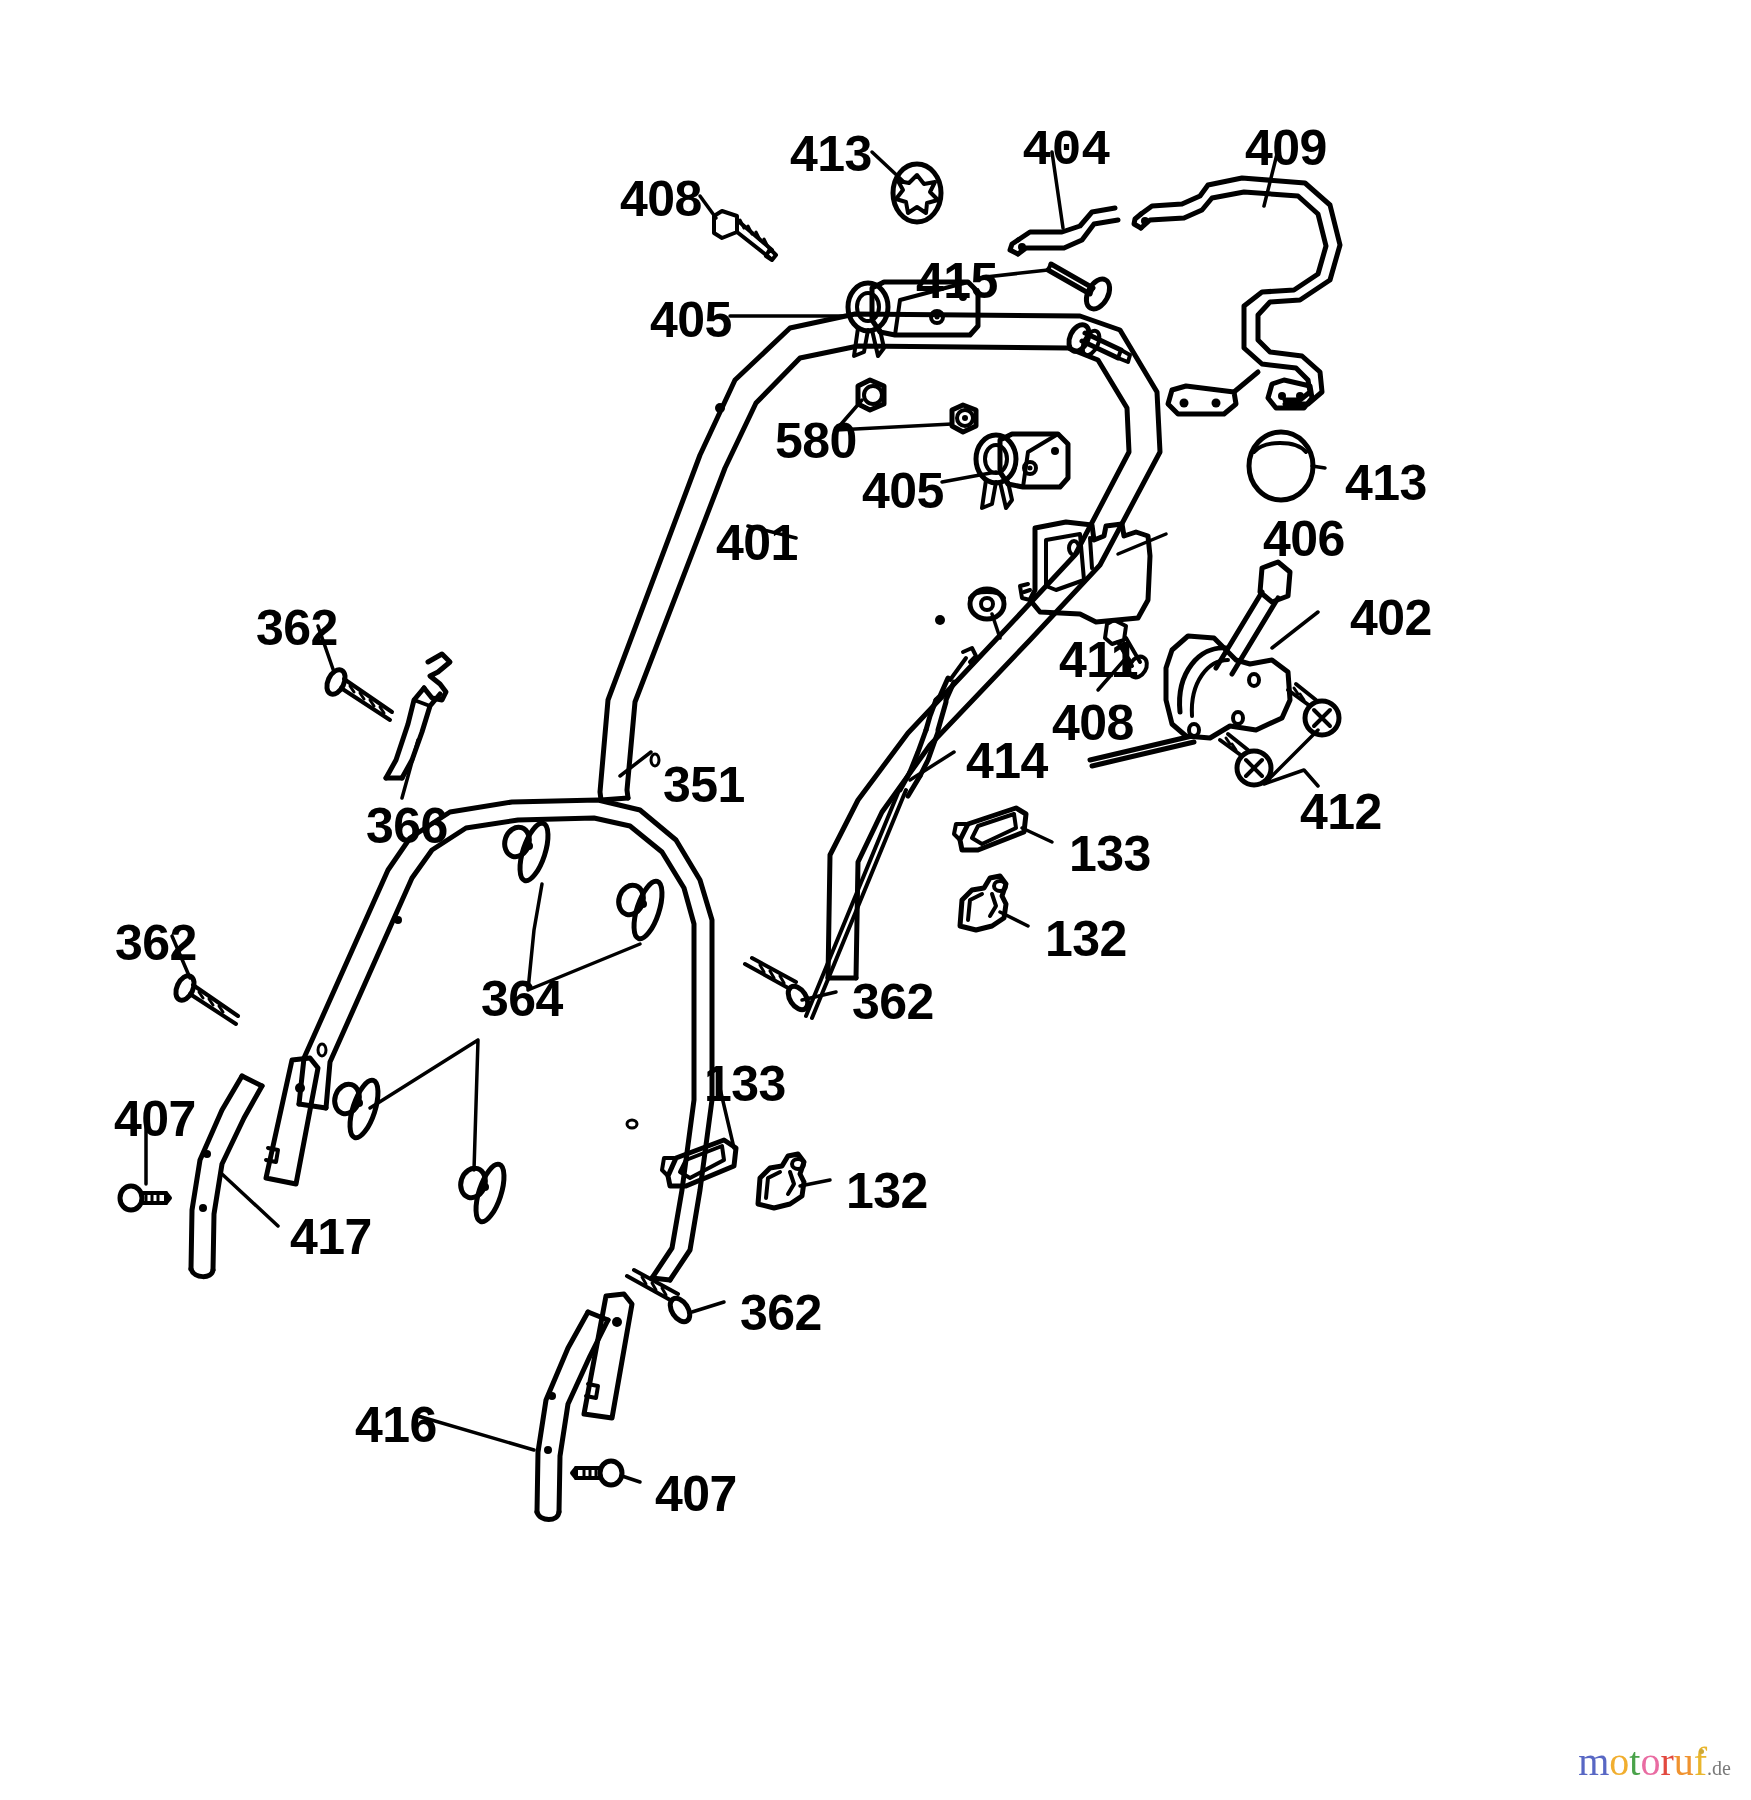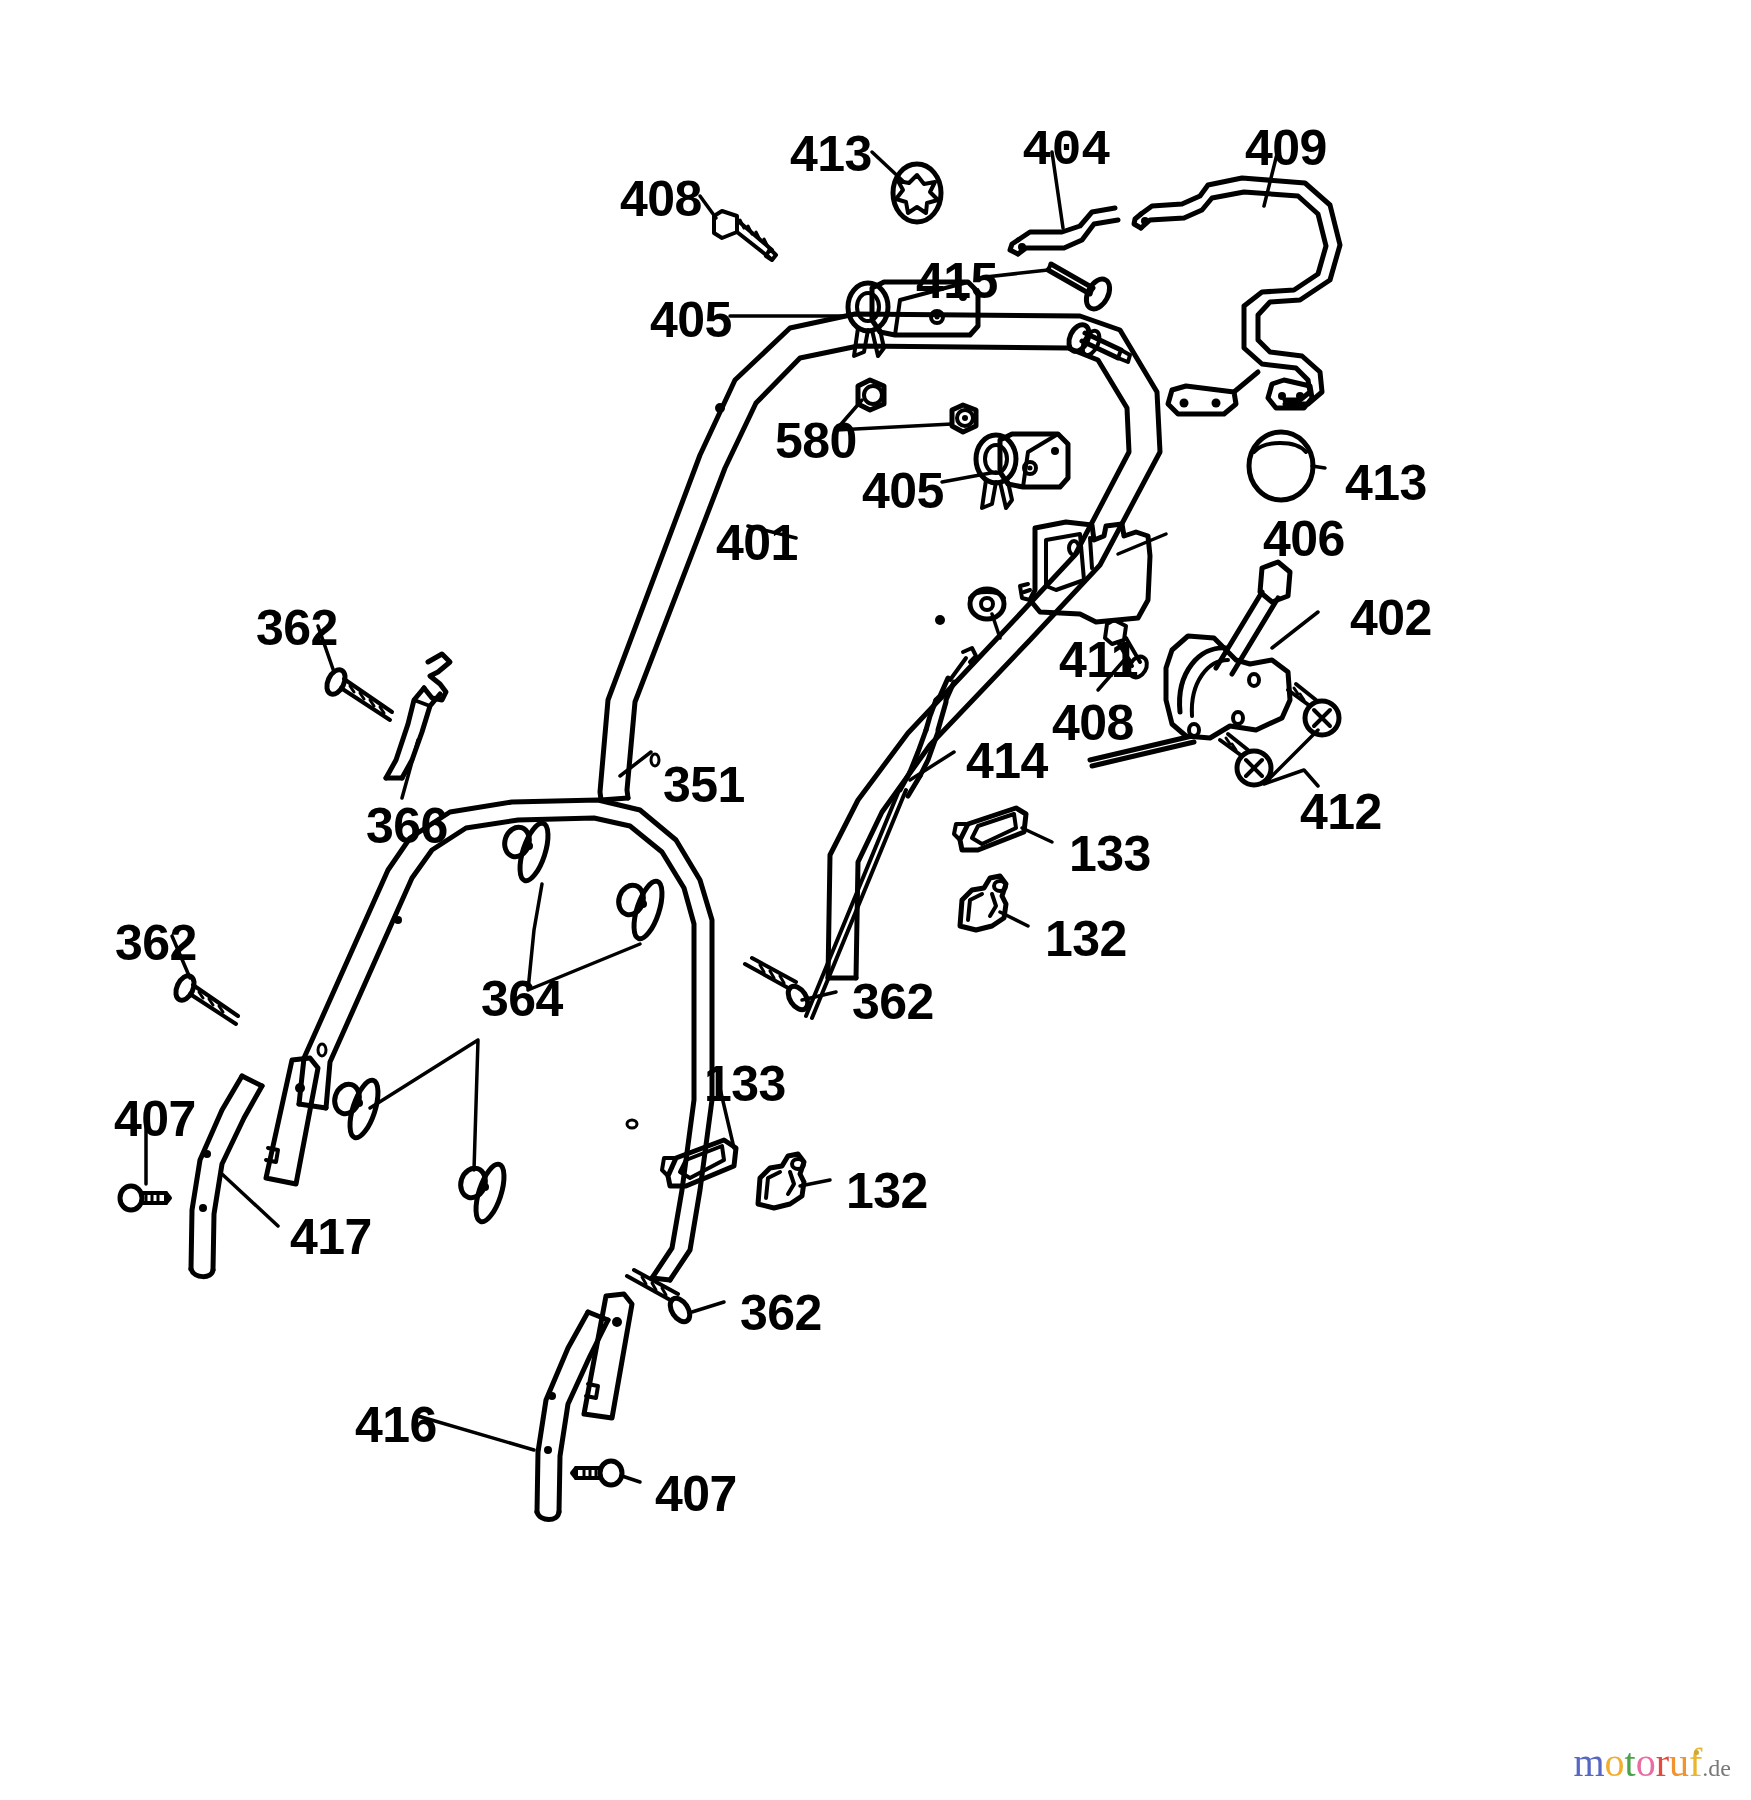--- a/index.html
+++ b/index.html
@@ -40,21 +40,21 @@
     right: 20px;
     bottom: 12px;
     font-family: "Liberation Serif", serif;
     font-size: 40px;
     line-height: 40px;
     white-space: nowrap;
     opacity: 0.92;
   }
   #watermark .wm-ch { font-weight: 400; }
   #watermark .wm-de {
-    font-size: 24px;
+    font-size: 20px;
     color: #6e6e6e;
     letter-spacing: 0px;
   }
   #watermark .wm-dot {
     position: relative;
     display: inline-block;
     width: 0;
   }
   #watermark .wm-dot::after {
     content: "";

